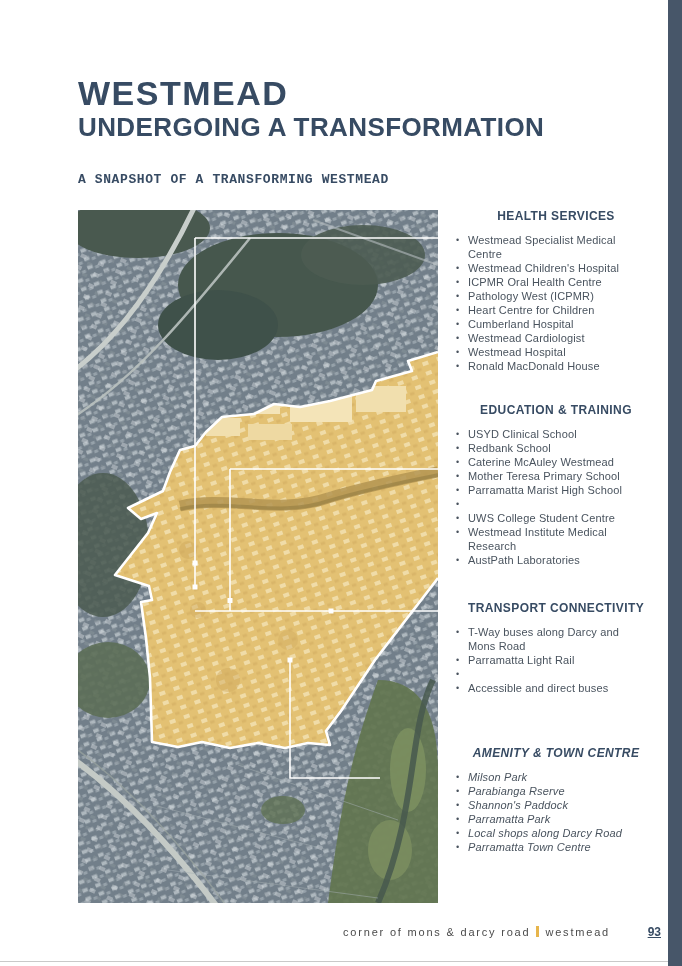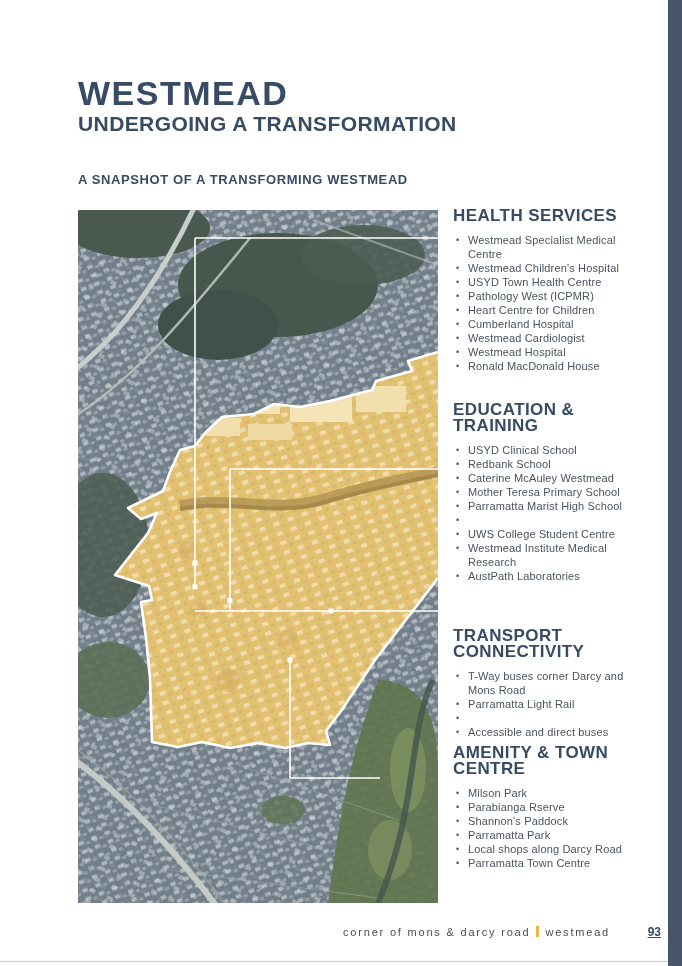--- a/index.html
+++ b/index.html
@@ -11,35 +11,35 @@
   body{
     width:682px;height:966px;position:relative;overflow:hidden;
     font-family:"Liberation Sans", sans-serif;
   }
   .stripe{position:absolute;top:0;right:0;width:14px;height:966px;background:var(--stripe);z-index:5;}
   .hairline{position:absolute;left:0;top:961px;width:682px;height:1px;background:var(--hairline);z-index:1;}
 
   .page-title{position:absolute;left:78px;top:74px;color:var(--navy);
     font-size:34px;font-weight:bold;letter-spacing:1.5px;}
   .page-subtitle{position:absolute;left:78px;top:112px;color:var(--navy);
-    font-size:21px;font-weight:bold;letter-spacing:.4px;}
+    font-size:26px;font-weight:bold;letter-spacing:.4px;}
   .snapshot-heading{position:absolute;left:78px;top:172px;color:var(--navy);
-    font-size:13px;font-weight:bold;letter-spacing:.6px;}
+    font-size:13px;font-weight:bold;letter-spacing:.6px;font-family:Liberation Mono, monospace;}
 
   .map-wrap{position:absolute;left:78px;top:210px;width:360px;height:693px;}
   .map-wrap svg{display:block;width:360px;height:693px;}
 
   .info-col{position:absolute;left:453px;top:0;width:206px;}
   .info-section{position:absolute;left:0;width:206px;}
   .info-section:nth-of-type(1){top:208px;}
   .info-section:nth-of-type(2){top:402px;}
-  .info-section:nth-of-type(3){top:600px;margin-top:28px;}
-  .info-section:nth-of-type(4){top:745px;}
-  .info-section h3{color:var(--navy);font-size:17px;font-weight:bold;
-    letter-spacing:.4px;line-height:16px;}
+  .info-section:nth-of-type(3){top:600px;}
+  .info-section:nth-of-type(4){top:745px;font-style:italic;}
+  .info-section h3{color:var(--navy);font-size:12px;font-weight:bold;
+    letter-spacing:.4px;line-height:16px;text-align:center;}
   .info-section ul{list-style:none;margin-top:9px;}
   .info-section li{display:flex;font-size:11px;line-height:14px;color:var(--body-text);
     letter-spacing:.15px;}
   .info-section li .dot{flex:0 0 15px;font-size:9px;line-height:14px;color:var(--body-text);
     padding-left:3px;}
   .info-section li .txt{flex:0 1 auto;max-width:180px;}
 
   .footer-text{position:absolute;top:926px;right:72px;font-size:11px;color:#4b4b4b;
     letter-spacing:1.8px;white-space:nowrap;text-align:center;}
   .footer-sep{display:inline-block;width:3px;height:11px;background:var(--gold);
@@ -163,21 +163,21 @@
         <li>
           <span class="dot">•</span>
           <span class="txt">Westmead Specialist Medical Centre</span>
         </li>
         <li>
           <span class="dot">•</span>
           <span class="txt">Westmead Children's Hospital</span>
         </li>
         <li>
           <span class="dot">•</span>
-          <span class="txt">USYD Town Health Centre</span>
+          <span class="txt">ICPMR Oral Health Centre</span>
         </li>
         <li>
           <span class="dot">•</span>
           <span class="txt">Pathology West (ICPMR)</span>
         </li>
         <li>
           <span class="dot">•</span>
           <span class="txt">Heart Centre for Children</span>
         </li>
         <li>
@@ -236,21 +236,21 @@
           <span class="dot">•</span>
           <span class="txt">AustPath Laboratories</span>
         </li>
       </ul>
     </div>
     <div class="info-section">
       <h3>TRANSPORT CONNECTIVITY</h3>
       <ul>
         <li>
           <span class="dot">•</span>
-          <span class="txt">T-Way buses corner Darcy and Mons Road</span>
+          <span class="txt">T-Way buses along Darcy and Mons Road</span>
         </li>
         <li>
           <span class="dot">•</span>
           <span class="txt">Parramatta Light Rail</span>
         </li>
         <li>
           <span class="dot">•</span>
         </li>
         <li>
           <span class="dot">•</span>

